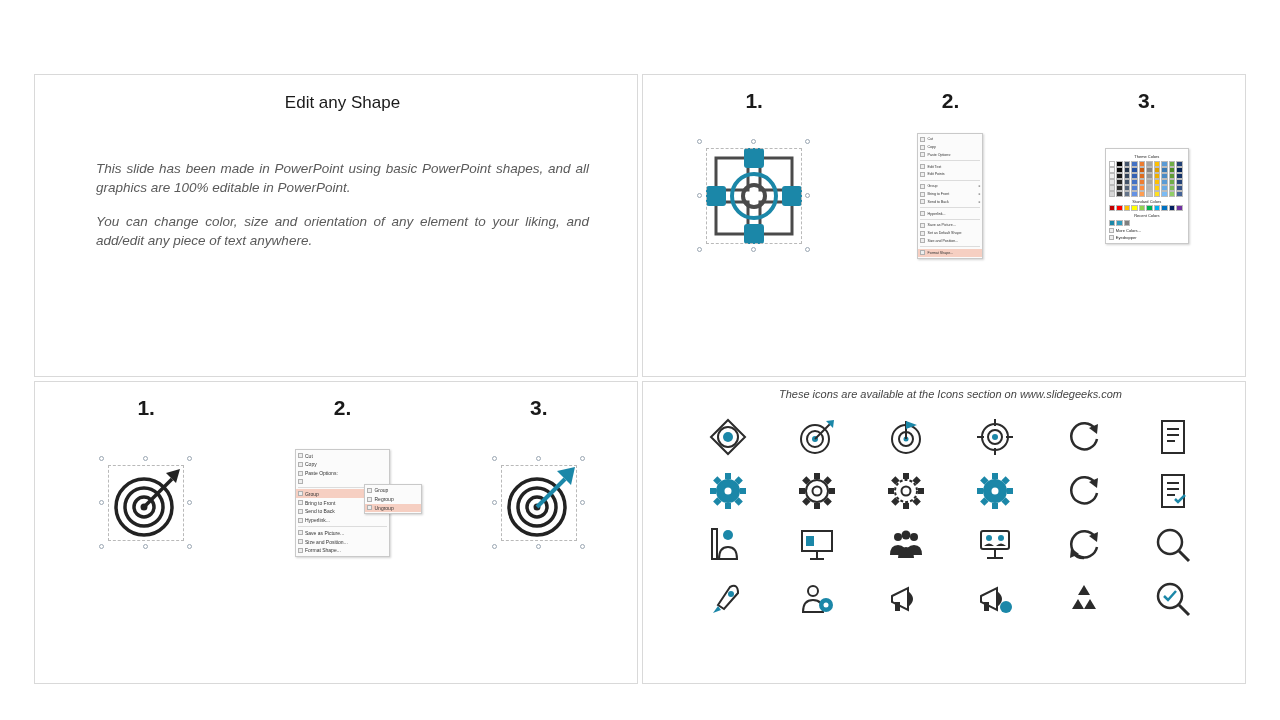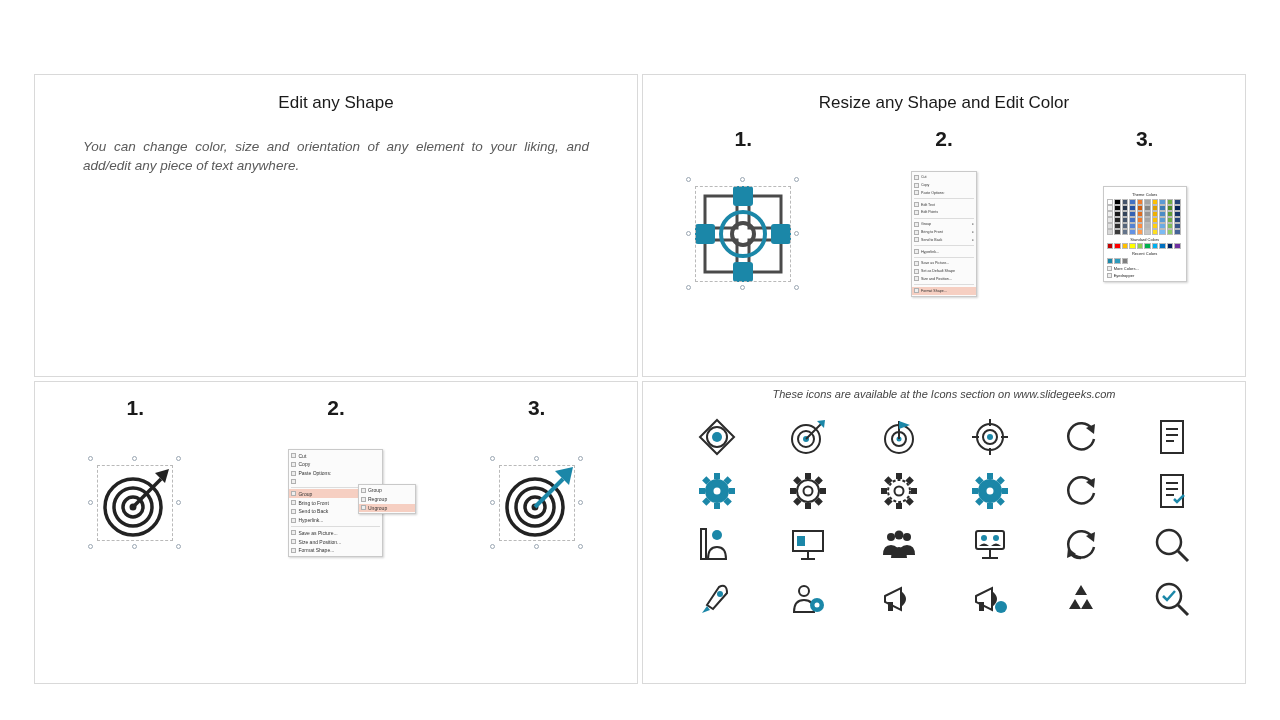--- a/index.html
+++ b/index.html
@@ -30,20 +30,21 @@
     display: grid;
     grid-template-columns: 604px 604px;
     grid-template-rows: 303px 303px;
     gap: 4px 4px;
   }
   .panel {
     border: 1px solid #d9d9d9;
     background: #fff;
     position: relative;
     overflow: hidden;
+    padding-left: 13px;
   }
   .panel-title {
     text-align: center;
     font-size: 17px;
     color: #1a1a1a;
     margin-top: 18px;
     font-weight: 400;
   }
   .panel-subtitle {
     text-align: center;
@@ -55,21 +56,21 @@
   
   .para {
     font-style: italic;
     color: #5a5a5a;
     font-size: 13.5px;
     line-height: 19px;
     text-align: justify;
     margin: 0 48px;
   }
   .para.first { margin-top: 46px; }
-  .para.second { margin-top: 24px; }
+  .para.second { margin-top: 15px; }
 
   
   .steps {
     display: flex;
     justify-content: space-around;
     align-items: flex-start;
     margin-top: 14px;
   }
   .step { width: 33%; text-align: center; }
   .step-num {
@@ -149,25 +150,25 @@
 </head>
 <body>
 
 <div class="slide">
 
 
   <div class="grid">
 
     <div class="panel">
       <div class="panel-title">Edit any Shape</div>
+      <div class="para first">This slide has been made in PowerPoint using basic PowerPoint shapes, and all graphics are 100% editable in PowerPoint.</div>
       <div class="para second">You can change color, size and orientation of any element to your liking, and add/edit any piece of text anywhere.</div>
     </div>
 
     <div class="panel">
-      <div class="panel-title">Resize any Shape and Edit Color</div>
 
       <div class="steps">
 
         <div class="step">
           <div class="step-num">1.</div>
           <div class="step-art">
             <div class="sel-box">
               <div class="frame"></div>
               <svg width="108" height="108" viewBox="0 0 108 108">
                 <rect x="16" y="16" width="32" height="32" fill="none" stroke="#4a4a4a" stroke-width="3"></rect>

